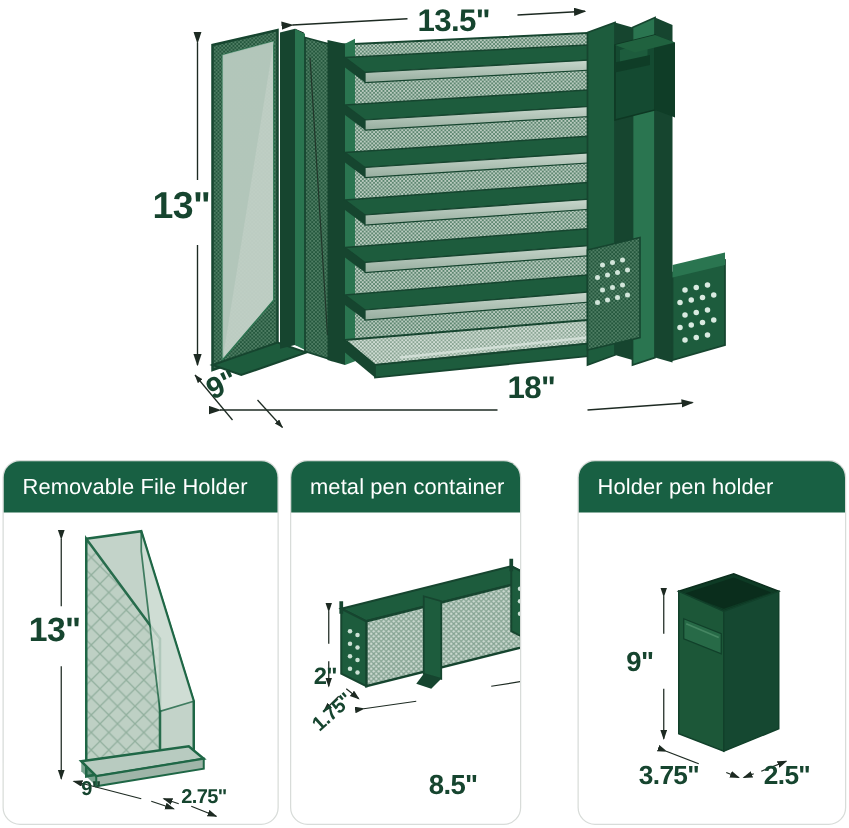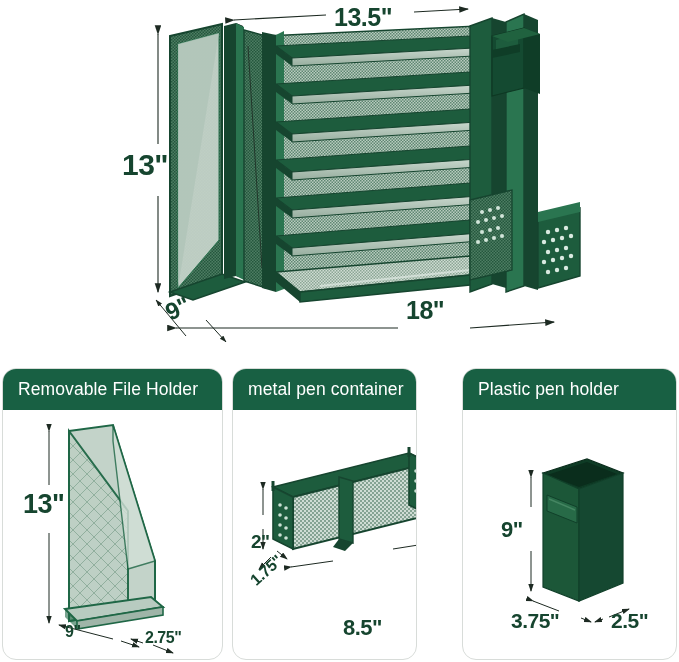--- a/index.html
+++ b/index.html
@@ -324,21 +324,21 @@
           <line x1="160" y1="138" x2="198" y2="132" class="dimline-thin" marker-end="url(#ah3)"></line>
         </svg>
 
         <div class="dim-label c2-2">2"</div>
         <div class="dim-label c2-175">1.75"</div>
         <div class="dim-label c2-85">8.5"</div>
       </div>
     </div>
 
     <div class="card card-3">
-      <div class="card-head">Plastic pen holder</div>
+      <div class="card-head">Holder pen holder</div>
       <div class="card-body">
         <svg width="215" height="250" viewBox="0 0 215 250">
           <defs>
             <marker id="ah4" markerWidth="8" markerHeight="8" refX="7" refY="2.7" orient="auto" markerUnits="strokeWidth">
               <path d="M0,0 L8,2.7 L0,5.4 z" fill="#1d2a22"></path>
             </marker>
           </defs>
 
           <polygon points="80,62 124,48 160,62 116,78" fill="#0e3b25" stroke="#0b2e1d" stroke-width="1.2"></polygon>
           <polygon points="84,64 124,51 154,63 116,76" fill="#0a2d1c"></polygon>

